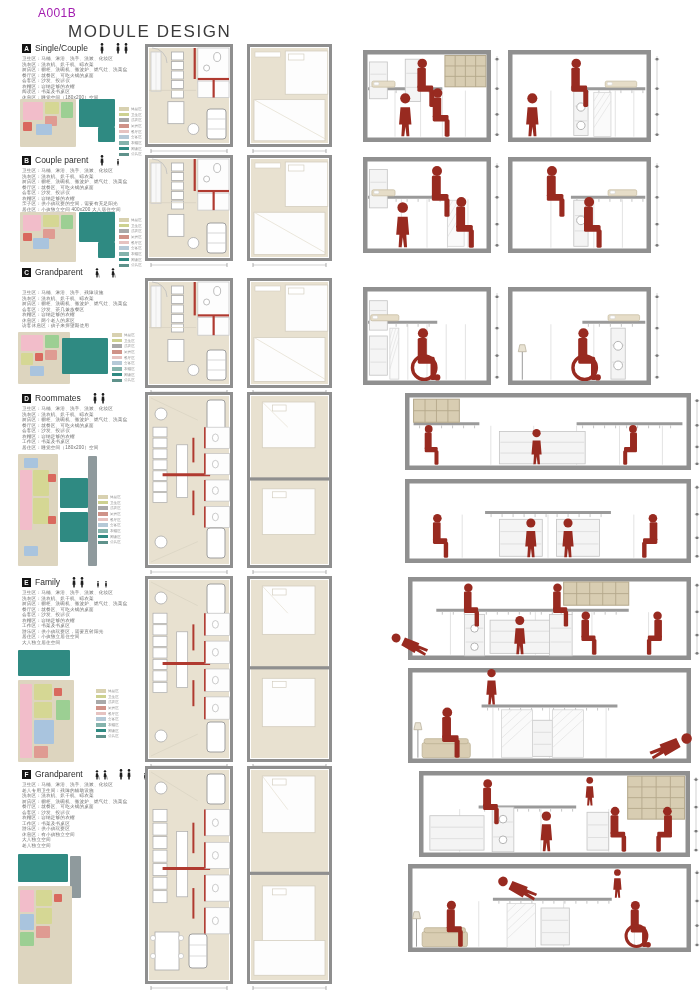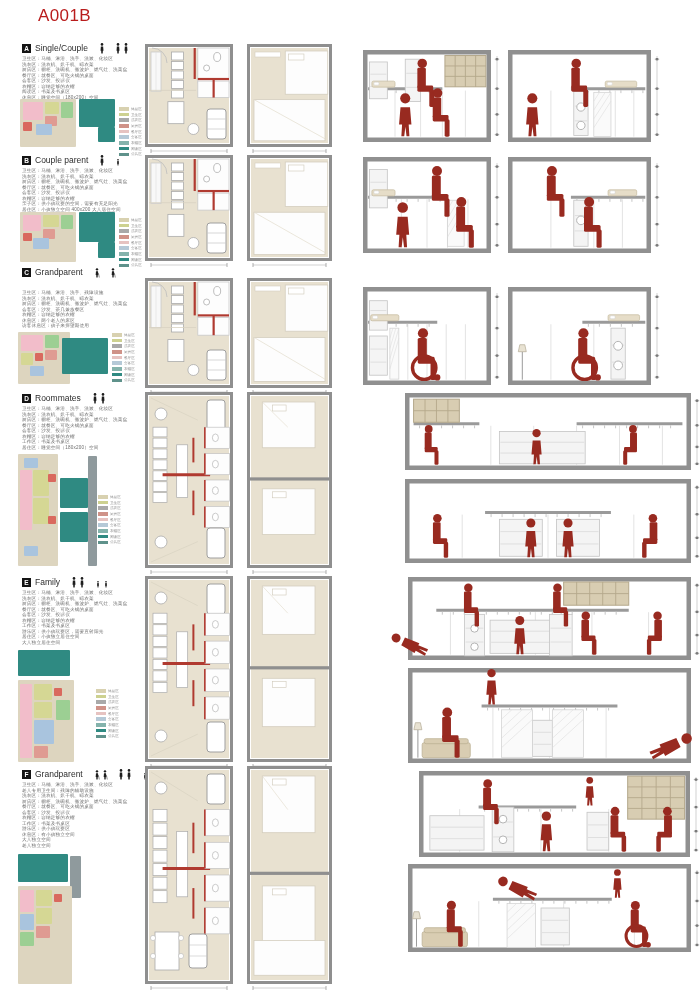--- a/index.html
+++ b/index.html
@@ -1,38 +1,39 @@
 <!DOCTYPE html>
 <html><head>
 <meta charset="utf-8">
 <style>
   html,body{margin:0;padding:0;background:#fff;}
   .board{position:relative;width:700px;height:991px;background:#ffffff;overflow:hidden;
          font-family:"Liberation Sans",sans-serif;}
   .abs{position:absolute;}
-  .code{font-size:17px;color:#b91c1c;letter-spacing:.4px;}
+  .code{font-size:12px;color:#a21caf;letter-spacing:.4px;}
   .btitle{font-size:17px;color:#3a3a3a;letter-spacing:1.6px;}
   .mod-head{display:flex;align-items:center;gap:4px;}
   .badge{width:9px;height:9px;background:#141414;color:#fff;font-size:6.5px;font-weight:bold;
          display:flex;align-items:center;justify-content:center;flex:0 0 auto;}
   .mtitle{font-size:8.5px;color:#2c2c2c;white-space:nowrap;}
   .occ{display:flex;align-items:flex-end;gap:1px;margin-left:6px;}
   .desc-line{font-size:4.6px;line-height:5.5px;color:#6b6b6b;white-space:nowrap;letter-spacing:.2px;}
   .zblock{position:absolute;border-radius:1px;}
   .legend{display:flex;flex-direction:column;}
   .lg-item{display:flex;align-items:center;gap:2px;height:5.7px;}
   .lg-sw{width:10px;height:3.6px;display:inline-block;flex:0 0 auto;}
   .lg-lb{font-size:3.6px;color:#8b8b8b;white-space:nowrap;}
   svg{display:block;overflow:visible;}
 </style>
 </head>
 <body>
 
 <div class="board" id="board">
   <div class="abs code" style="left:38px;top:6px">A001B</div>
+  <div class="abs btitle" style="left:68px;top:22px">MODULE DESIGN</div>
   <div id="rows">
       <section class="abs" style="left: 0px; top: 0px; width: 700px; height: 0px;">
         <div class="abs mod-head" style="left: 22px; top: 42px;">
           <span class="badge">A</span>
           <span class="mtitle">Single/Couple</span>
           <span class="occ">
             <svg width="10" height="12" viewBox="0 0 10 12">
               <g transform="translate(4,11.5) scale(0.345)" fill="#1d1d1d">
                 <circle cx="0" cy="-26.3" r="3.8"></circle>
                 <path d="M-3.3,-20.2 L3.3,-20.2 L4.3,-8.2 L2.4,-8.2 L2.9,0 L0.9,0 L0.1,-6.6 L-0.7,0 L-2.7,0 L-2.2,-8.2 L-4.3,-8.2 Z"></path>

